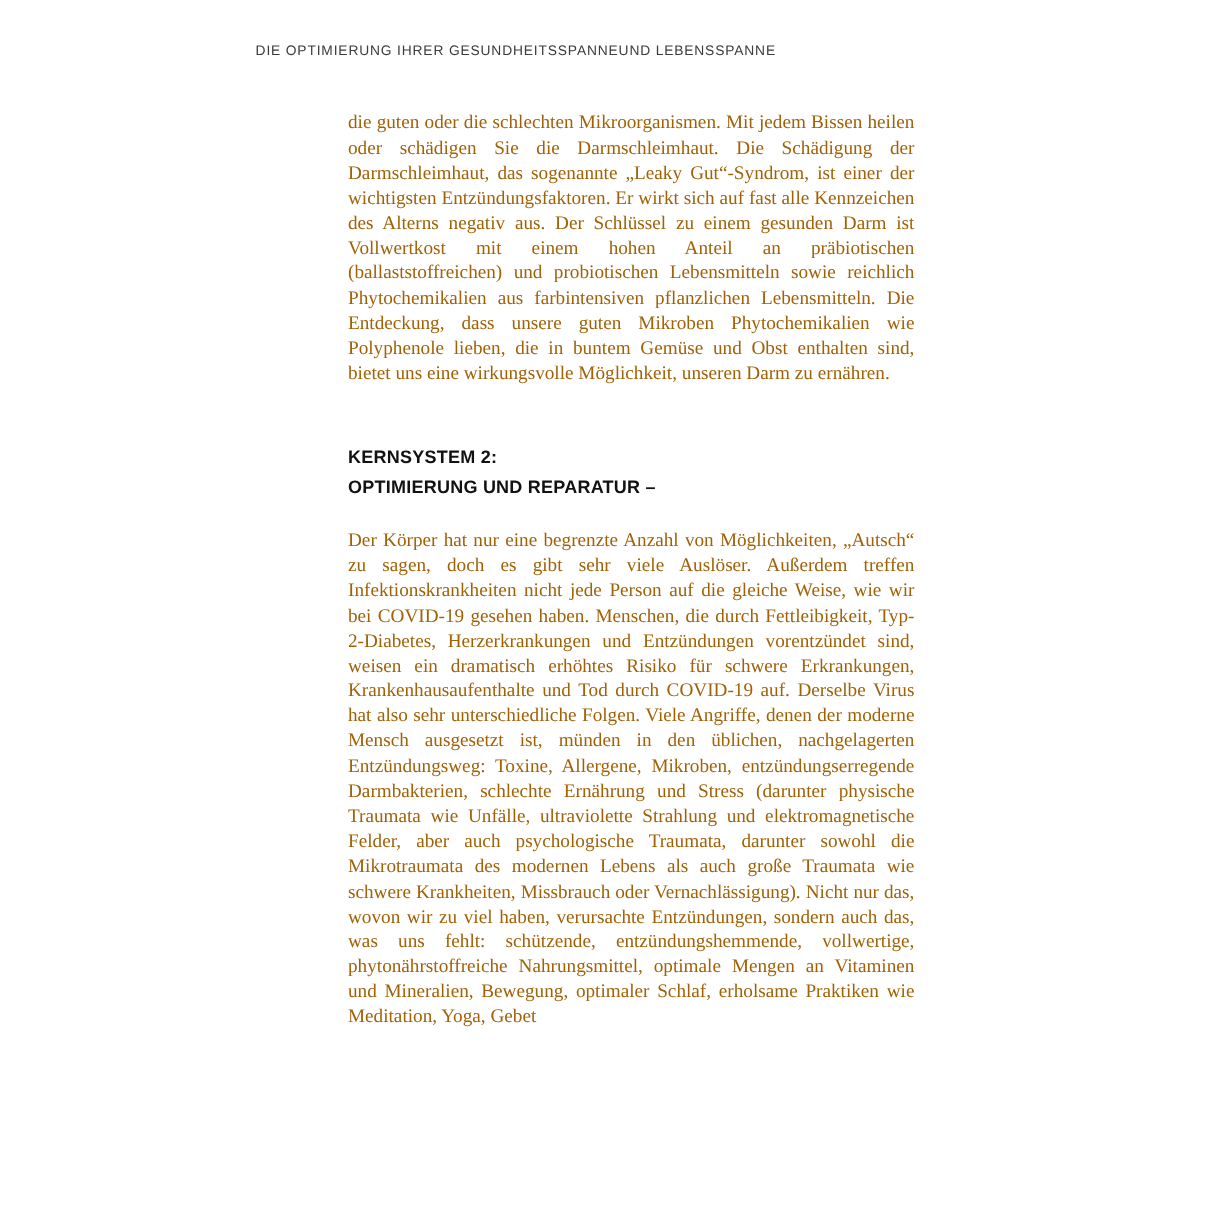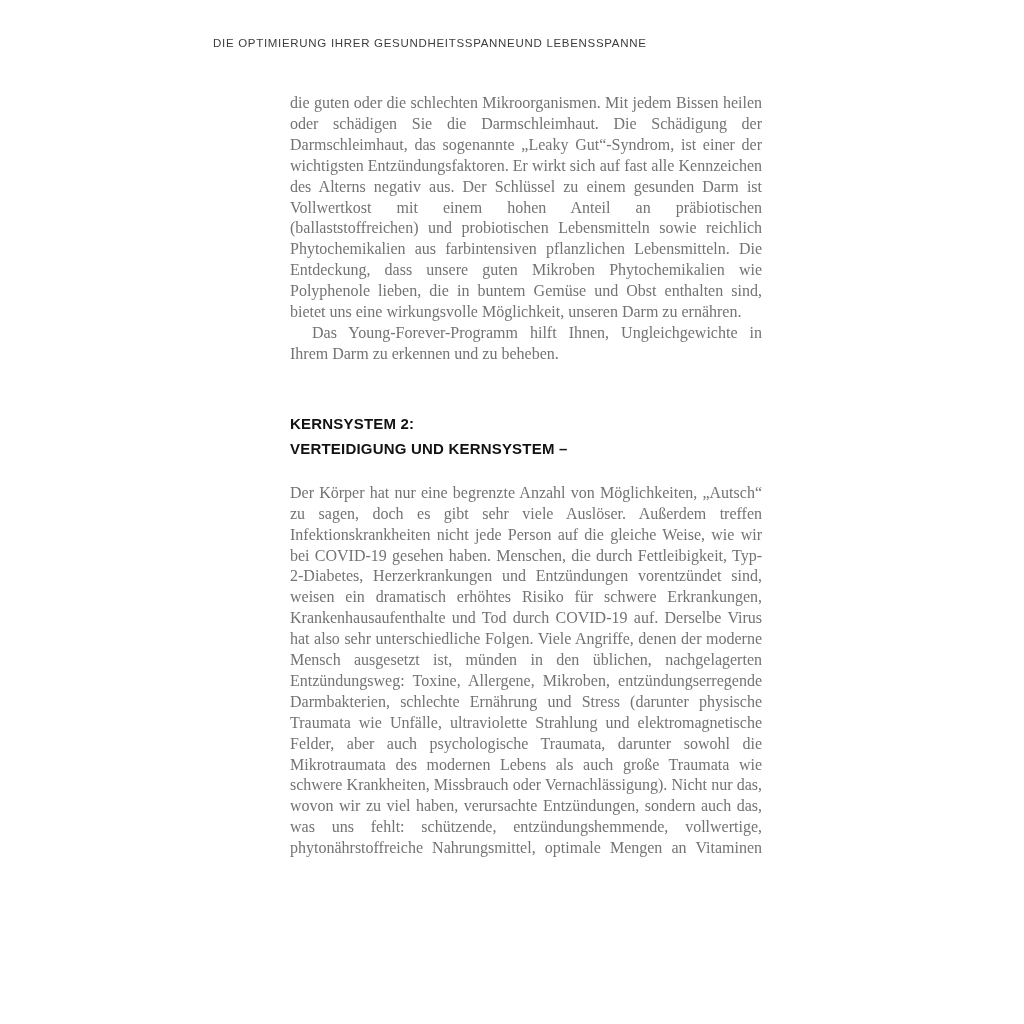--- a/index.html
+++ b/index.html
@@ -29,21 +29,21 @@
     position: absolute;
     left: 290px;
     top: 93px;
     width: 472px;
   }
   .body-para {
     margin: 0;
     font-family: "Liberation Serif", serif;
     font-size: 16px;
     line-height: 20.9px;
-    color: #737373;
+    color: #a16207;
     text-align: justify;
     hyphens: auto;
     -webkit-hyphens: auto;
   }
   .body-para.indent {
     text-indent: 22px;
   }
   .section-heading {
     margin: 46px 0 21px 0;
     font-family: "Liberation Sans", sans-serif;
@@ -70,25 +70,24 @@
 <body>
 
 <div class="page">
 
   <div class="running-head">DIE OPTIMIERUNG IHRER GESUNDHEITSSPANNEUND LEBENSSPANNE</div>
 
   <main class="text-block">
 
     <p class="body-para">die guten oder die schlechten Mikroorganismen. Mit jedem Bissen heilen oder schädigen Sie die Darmschleimhaut. Die Schädigung der Darmschleimhaut, das sogenannte „Leaky Gut“-Syndrom, ist einer der wichtigsten Entzündungsfaktoren. Er wirkt sich auf fast alle Kennzeichen des Alterns negativ aus. Der Schlüssel zu einem gesunden Darm ist Vollwertkost mit einem hohen Anteil an präbiotischen (ballaststoffreichen) und probiotischen Lebensmitteln sowie reichlich Phytochemikalien aus farbintensiven pflanzlichen Lebensmitteln. Die Entdeckung, dass unsere guten Mikroben Phytochemikalien wie Polyphenole lieben, die in buntem Gemüse und Obst enthalten sind, bietet uns eine wirkungsvolle Möglichkeit, unseren Darm zu ernähren.</p>
 
-    <p class="body-para indent">Das Young-Forever-Programm hilft Ihnen, Ungleichgewichte in Ihrem Darm zu erkennen und zu beheben.</p>
 
     <h2 class="section-heading">
       <span class="heading-line">KERNSYSTEM 2:</span>
-      <span class="heading-line">VERTEIDIGUNG UND KERNSYSTEM –</span>
+      <span class="heading-line">OPTIMIERUNG UND REPARATUR –</span>
     </h2>
 
     <p class="body-para">Der Körper hat nur eine begrenzte Anzahl von Möglichkeiten, „Autsch“ zu sagen, doch es gibt sehr viele Auslöser. Außerdem treffen Infektionskrankheiten nicht jede Person auf die gleiche Weise, wie wir bei COVID-19 gesehen haben. Menschen, die durch Fettleibigkeit, Typ-2-Diabetes, Herzerkrankungen und Entzündungen vorentzündet sind, weisen ein dramatisch erhöhtes Risiko für schwere Erkrankungen, Krankenhausaufenthalte und Tod durch COVID-19 auf. Derselbe Virus hat also sehr unterschiedliche Folgen. Viele Angriffe, denen der moderne Mensch ausgesetzt ist, münden in den üblichen, nachgelagerten Entzündungsweg: Toxine, Allergene, Mikroben, entzündungserregende Darmbakterien, schlechte Ernährung und Stress (darunter physische Traumata wie Unfälle, ultraviolette Strahlung und elektromagnetische Felder, aber auch psychologische Traumata, darunter sowohl die Mikrotraumata des modernen Lebens als auch große Traumata wie schwere Krankheiten, Missbrauch oder Vernachlässigung). Nicht nur das, wovon wir zu viel haben, verursachte Entzündungen, sondern auch das, was uns fehlt: schützende, entzündungshemmende, vollwertige, phytonährstoffreiche Nahrungsmittel, optimale Mengen an Vitaminen und Mineralien, Bewegung, optimaler Schlaf, erholsame Praktiken wie Meditation, Yoga, Gebet</p>
 
   </main>
 
   <div class="folio">169</div>
 
 </div>
 

